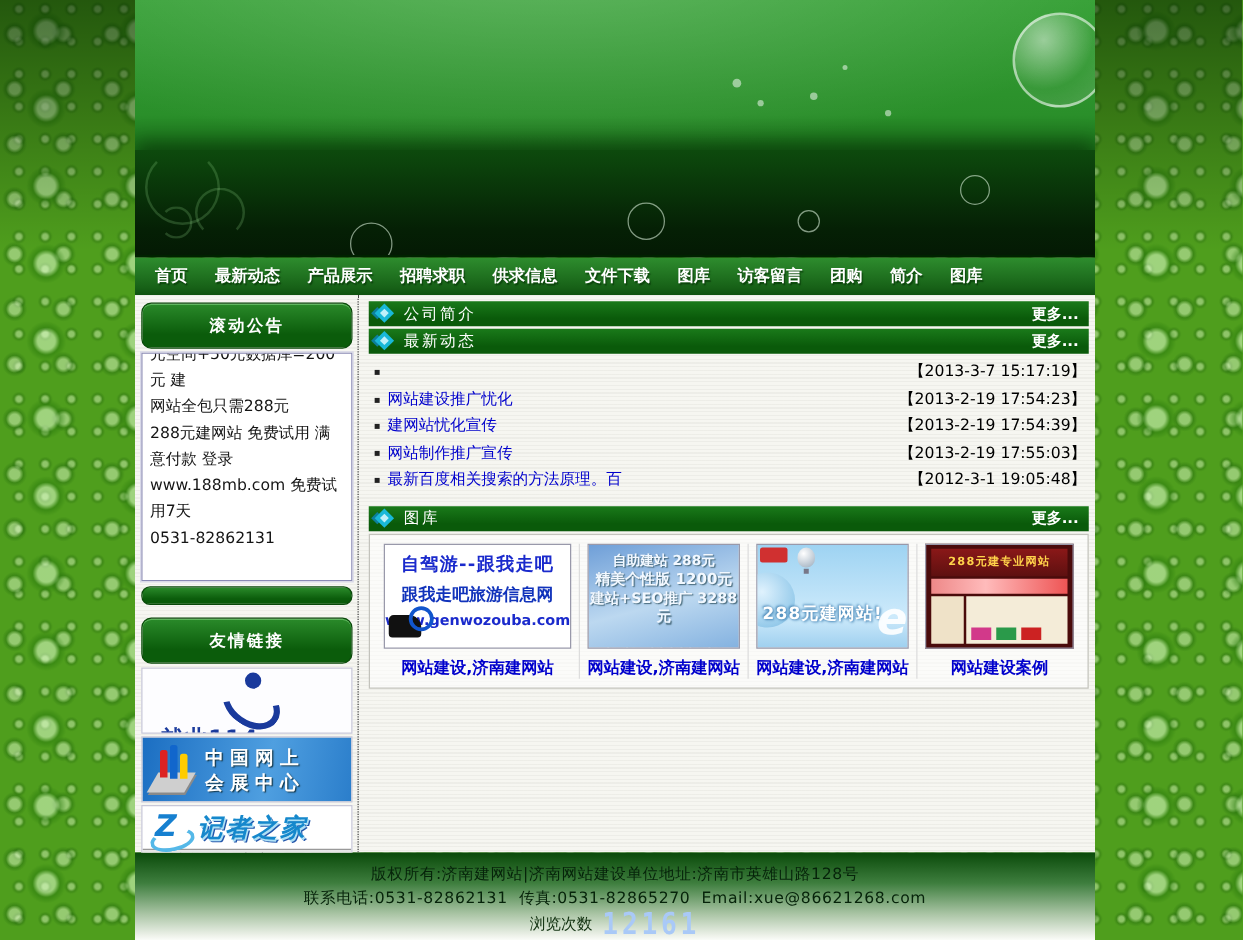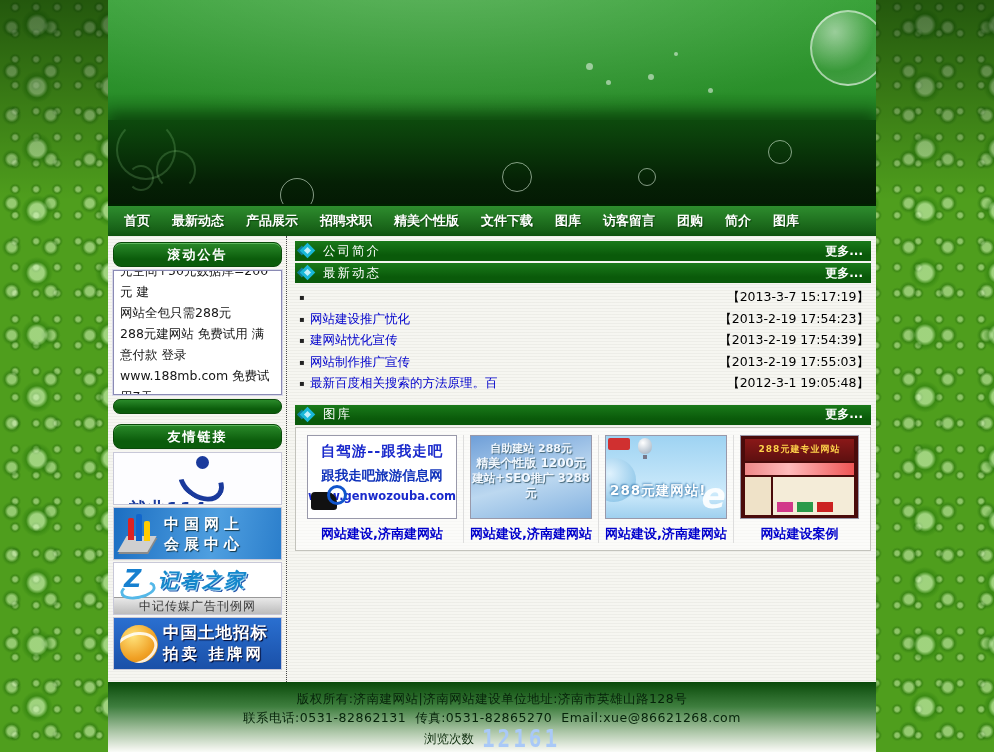--- a/index.html
+++ b/index.html
@@ -42,24 +42,24 @@
     text-shadow:1px 1px 1px rgba(0,40,0,.6); }
 
   
   .content { display:flex; height:446px; overflow:hidden;
     background:#f6f6f1;
     background-image:repeating-linear-gradient(180deg, rgba(120,120,110,.07) 0 1px, rgba(0,0,0,0) 1px 3px); }
   .sidebar { width:178px; padding:4px 3px 0 4px; }
   .main { flex:1; border-left:1px dotted #444; padding:5px 5px 0 8px; overflow:hidden; }
 
   
-  .widget-head { height:25px; margin:2px 1px 3px; border-radius:8px; border:1px solid #0a4a0a;
+  .widget-head { height:37px; margin:2px 1px 3px; border-radius:8px; border:1px solid #0a4a0a;
     background:linear-gradient(#2a8a2a, #0b5c0b 70%); box-shadow:inset 0 1px 0 rgba(150,230,150,.5);
     display:flex; align-items:center; justify-content:center; color:#fff; font-weight:bold; font-size:13px; letter-spacing:2px; }
-  .announce-body { margin:0 1px; height:125px; background:#fff; border:1px solid #8a8ab4; outline:1px solid #d8d8e8;
+  .announce-body { margin:0 1px; height:183px; background:#fff; border:1px solid #8a8ab4; outline:1px solid #d8d8e8;
     overflow:hidden; padding:0 6px 2px; font-size:12.5px; color:#151515; line-height:21px; }
   .announce-body .a-line:first-child { margin-top:-11px; }
   .announce-foot { height:15px; margin:4px 1px 10px; border-radius:7px; border:1px solid #0a4a0a;
     background:linear-gradient(#2a8a2a, #0b5c0b 70%); }
 
   .link-banners { margin:0 1px; }
   .lbanner { height:53px; margin-bottom:2px; border:1px solid #c8c8d8; overflow:hidden; position:relative; cursor:pointer; }
 
   .lb-jiuye { background:#fdfdff; display:flex; align-items:center;flex-direction:column; }
   .jy-logo { width:52px; height:44px; position:relative; flex:none; }
@@ -192,21 +192,21 @@
     <div class="swirl" style="left:8px; top:120px; width:60px; height:60px; border-top-color:transparent;"></div>
     <div class="swirl" style="left:48px; top:150px; width:40px; height:40px; border-bottom-color:transparent;"></div>
     <div class="swirl" style="left:20px; top:165px; width:26px; height:26px; border-left-color:transparent;"></div>
   </div>
 
   <div class="navbar">
     <span class="nav-item">首页</span>
     <span class="nav-item">最新动态</span>
     <span class="nav-item">产品展示</span>
     <span class="nav-item">招聘求职</span>
-    <span class="nav-item">精美个性版</span>
+    <span class="nav-item">供求信息</span>
     <span class="nav-item">文件下载</span>
     <span class="nav-item">图库</span>
     <span class="nav-item">访客留言</span>
     <span class="nav-item">团购</span>
     <span class="nav-item">简介</span>
     <span class="nav-item">图库</span>
   </div>
 
   <div class="content">
 

